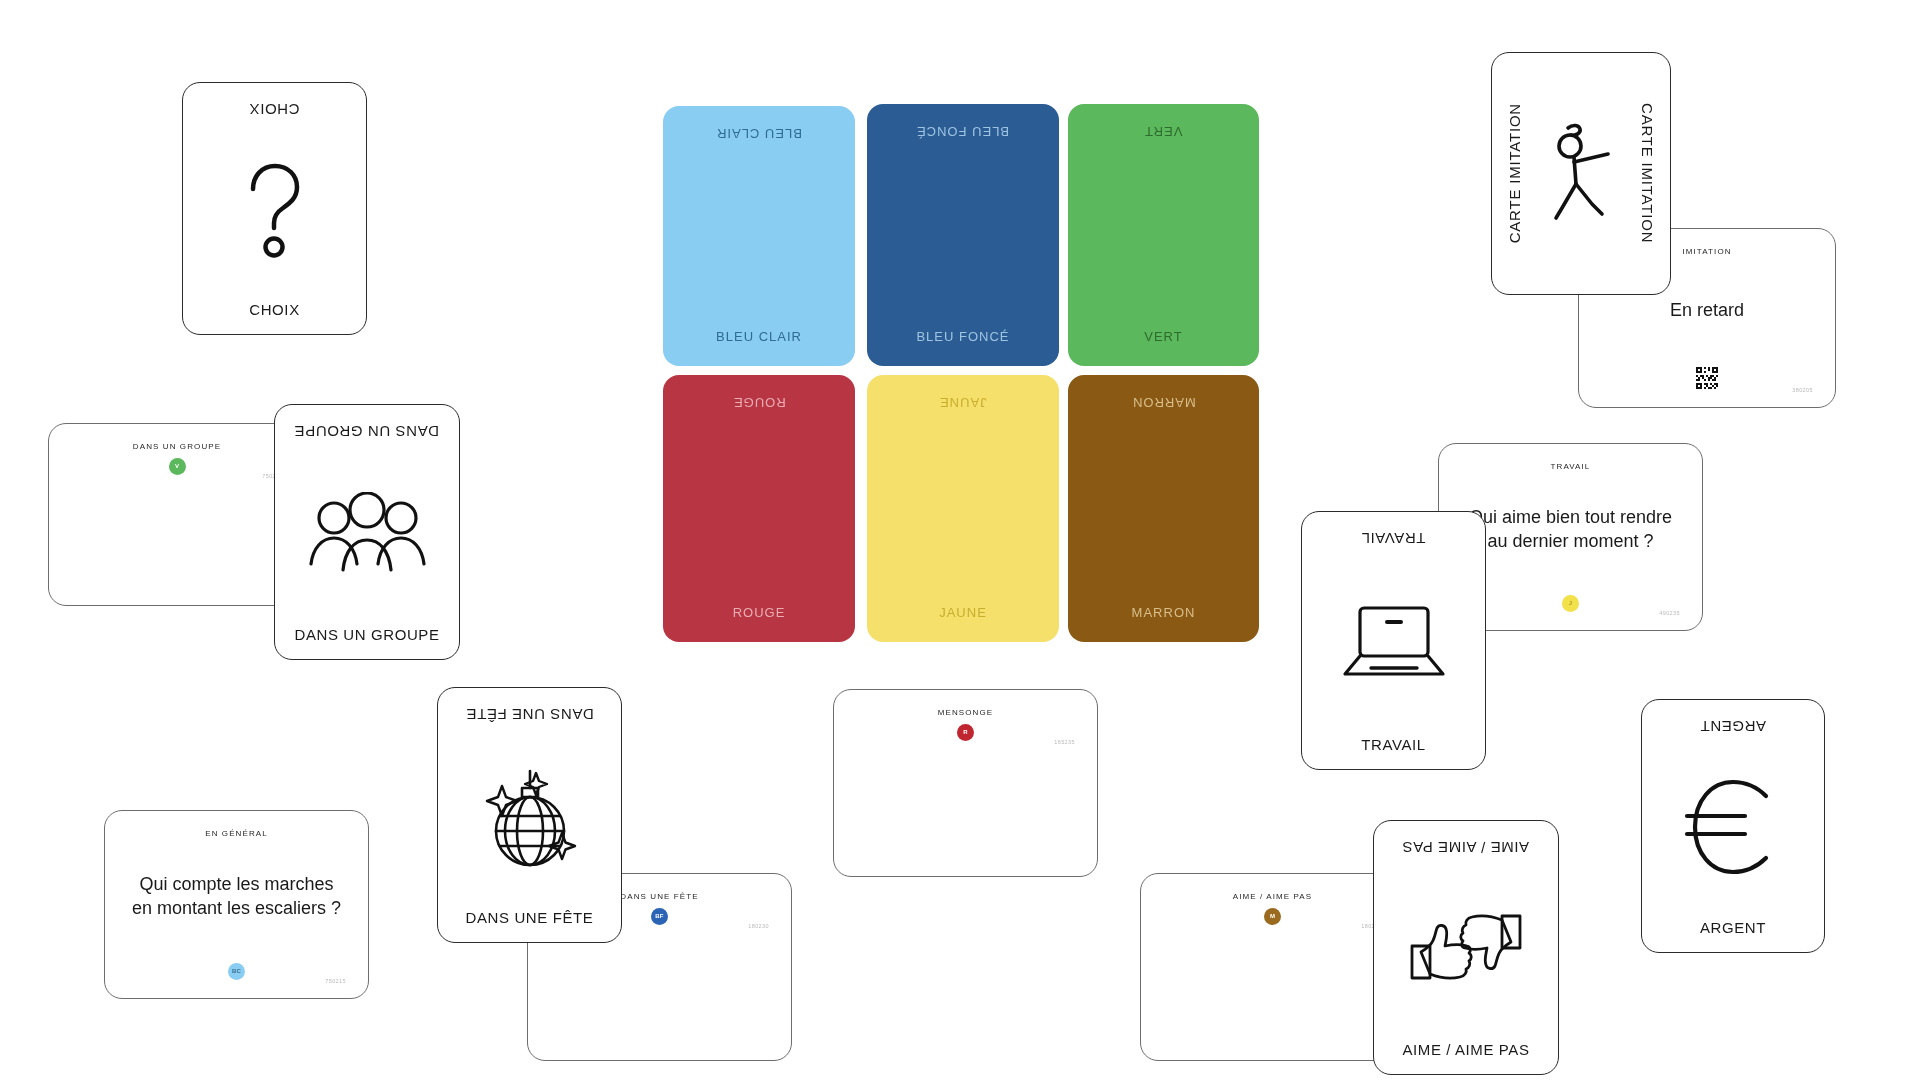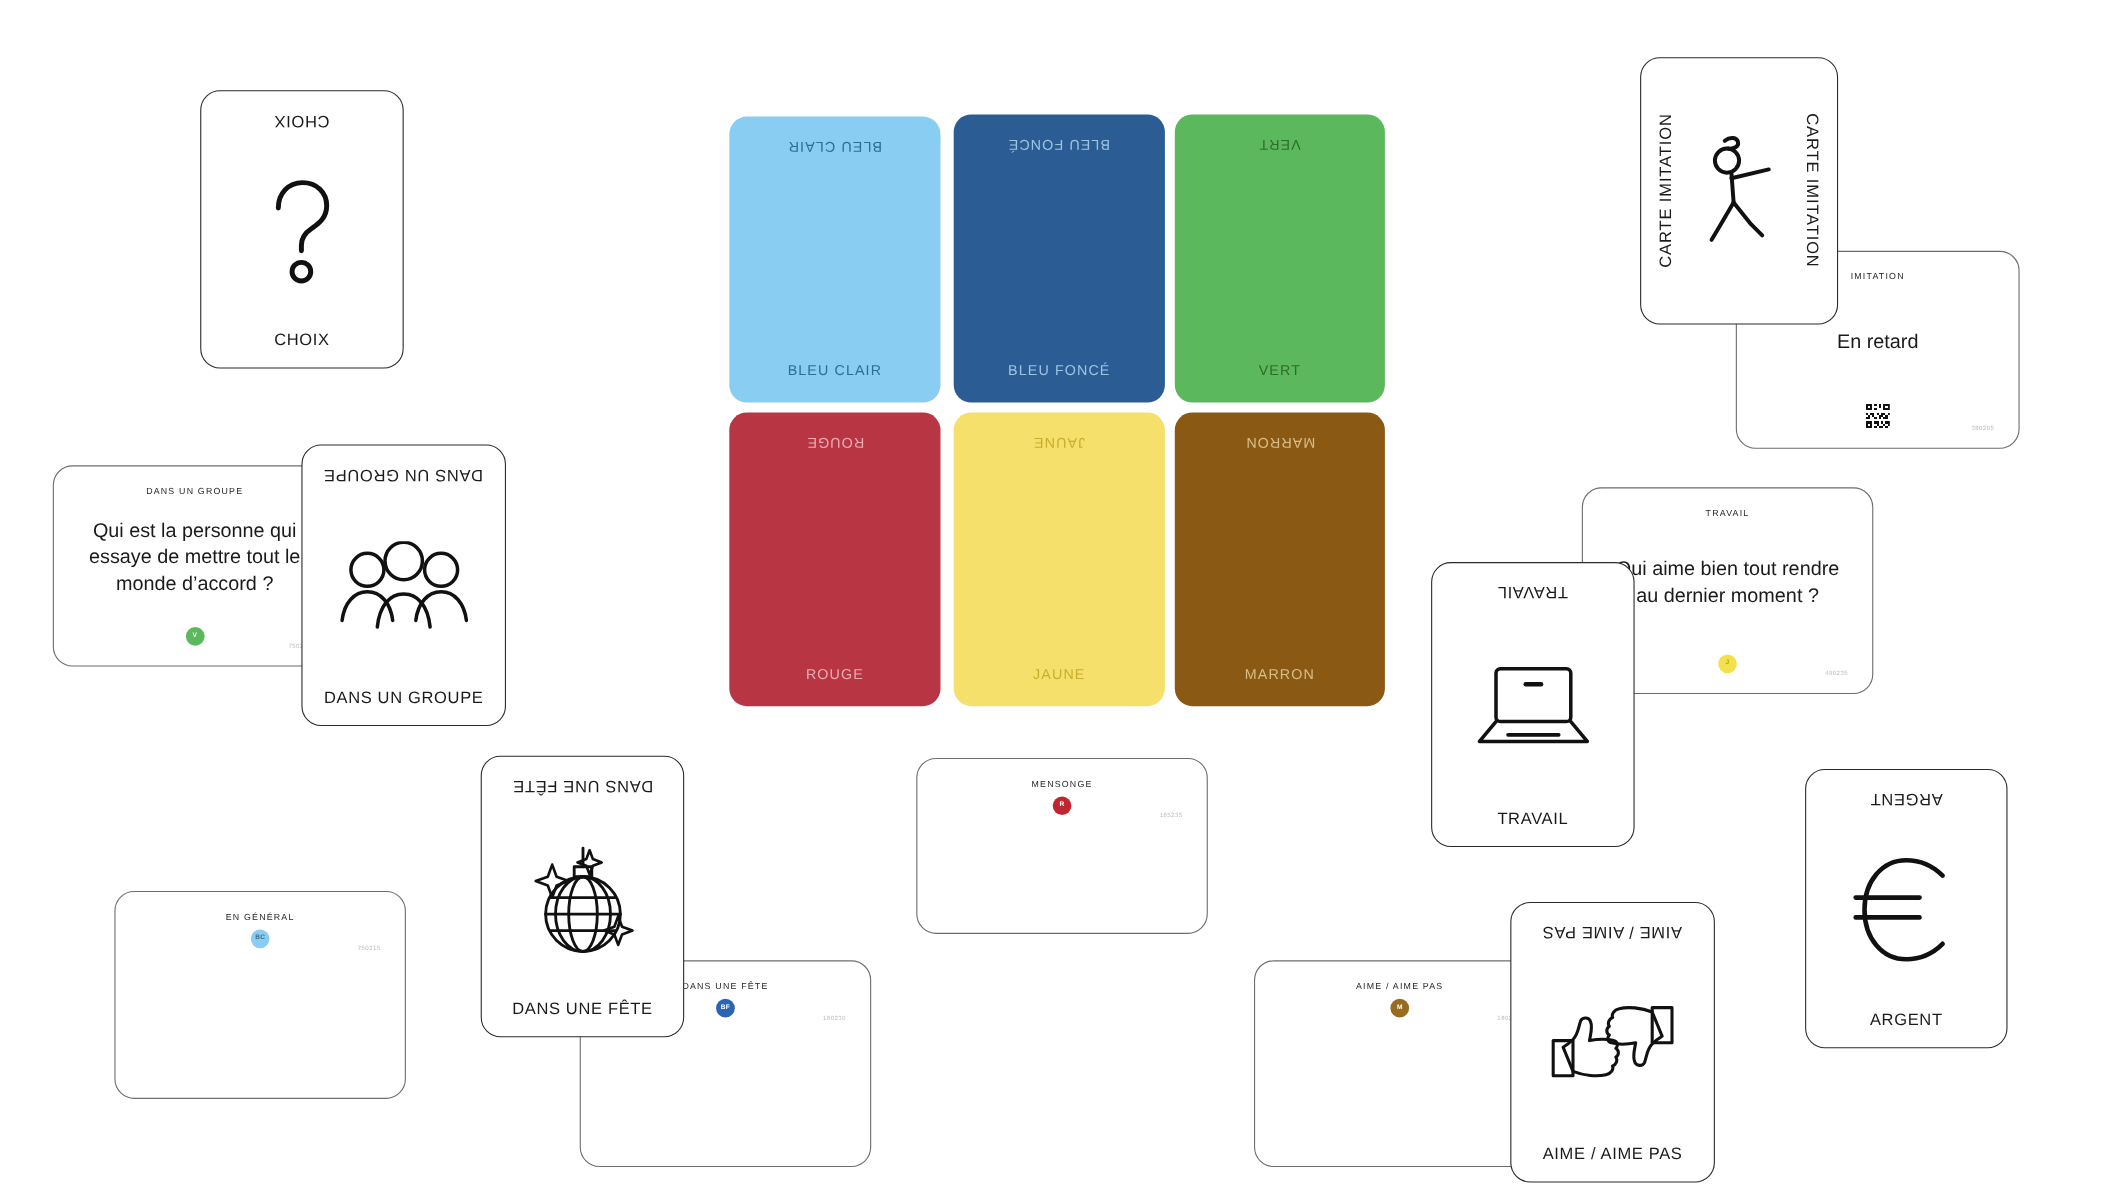--- a/index.html
+++ b/index.html
@@ -285,21 +285,20 @@
               <rect x="9" y="10" width="1" height="1"></rect>
           </g>
         </svg>
       </span>
       <span class="code">380205</span>
     </div>
   </div>
 
   <div class="card soft front-card" style="left:48px; top:423px; width:258px; height:183px; z-index:1;">
     <div class="front-cat">DANS UN GROUPE</div>
-    <div class="front-q">Qui est la personne qui essaye de mettre tout le monde d’accord ?</div>
     <div class="front-foot">
       <span class="badge" style="background:#5CB85C;">V</span>
       <span class="code">750215</span>
     </div>
   </div>
 
   <div class="card back-card" style="left:274px; top:404px; width:186px; height:256px; z-index:4;">
     <div class="back-top-label">DANS UN GROUPE</div>
     <div class="back-icon">
       <svg width="118" height="82" viewBox="0 0 118 82" fill="none" stroke="#111" stroke-width="3.2" stroke-linecap="round">
@@ -309,20 +308,21 @@
         <path d="M3 72c2-16 11-26 23-26s21 10 23 26"></path>
         <path d="M35 78c2-19 11-30 24-30s22 11 24 30"></path>
         <path d="M70 72c2-16 11-26 23-26s21 10 23 26"></path>
       </svg>
     </div>
     <div class="back-bottom-label">DANS UN GROUPE</div>
   </div>
 
   <div class="card soft front-card" style="left:104px; top:810px; width:265px; height:189px;">
     <div class="front-cat">EN GÉNÉRAL</div>
+    <div class="front-q">Qui compte les marches en montant les escaliers ?</div>
     <div class="front-foot">
       <span class="badge" style="background:#8ACDF2; color:#3a6e8c;">BC</span>
       <span class="code">750215</span>
     </div>
   </div>
 
   <div class="card back-card" style="left:437px; top:687px; width:185px; height:256px; z-index:4;">
     <div class="back-top-label">DANS UNE FÊTE</div>
     <div class="back-icon">
       <svg width="104" height="110" viewBox="0 0 104 110" fill="none" stroke="#111" stroke-width="2.6" stroke-linecap="round" stroke-linejoin="round">
@@ -343,21 +343,21 @@
   </div>
 
   <div class="card soft front-card" style="left:527px; top:873px; width:265px; height:188px; z-index:2;">
     <div class="front-cat">DANS UNE FÊTE</div>
     <div class="front-foot">
       <span class="badge" style="background:#2B63B5;">BF</span>
       <span class="code">180230</span>
     </div>
   </div>
 
-  <div class="card soft front-card" style="left:833px; top:689px; width:265px; height:160px;">
+  <div class="card soft front-card" style="left:833px; top:689px; width:265px; height:188px;">
     <div class="front-cat">MENSONGE</div>
     <div class="front-foot">
       <span class="badge" style="background:#C0262F;">R</span>
       <span class="code">165235</span>
     </div>
   </div>
 
   <div class="card soft front-card" style="left:1438px; top:443px; width:265px; height:188px; z-index:1;">
     <div class="front-cat">TRAVAIL</div>
     <div class="front-q">Qui aime bien tout rendre au dernier moment ?</div>

